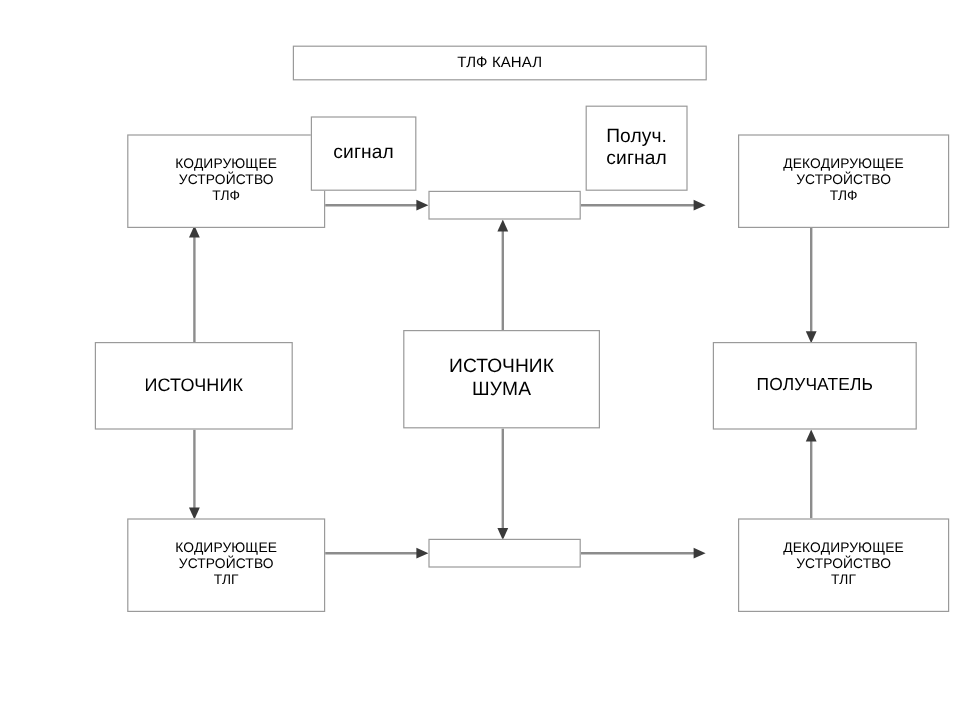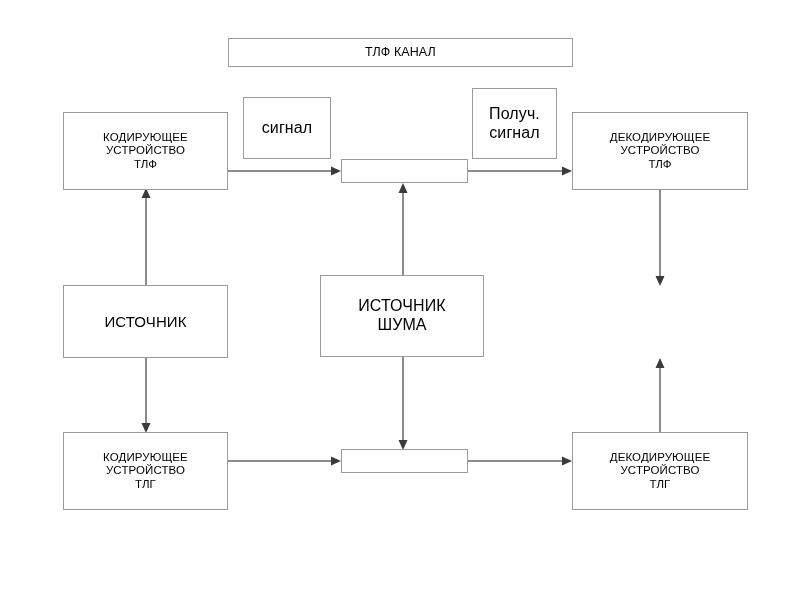--- a/index.html
+++ b/index.html
@@ -11,21 +11,21 @@
     width: 800px;
     height: 600px;
     position: relative;
     font-family: "Liberation Sans", sans-serif;
     color: #000000;
     overflow: hidden;
   }
 
   #diagram-canvas {
     position: absolute;
-    left: 0;
+    left: 16px;
     top: 0;
     width: 672px;
     height: 600px;
   }
 
   .node {
     position: absolute;
     box-sizing: border-box;
     border: 1px solid #9a9a9a;
     background: #ffffff;
@@ -46,20 +46,21 @@
   #node-tlf-channel {
     left: 228px; top: 38px; width: 345px; height: 29px;
   }
   #node-tlg-channel {
     left: 228px; top: 527px; width: 345px; height: 29px;
   }
 
   
   .device-box {
     font-size: 11.5px;
+    margin-left: 27px;
   }
   #node-coder-tlf {
     left: 63px; top: 112px; width: 165px; height: 78px;
   }
   #node-decoder-tlf {
     left: 572px; top: 112px; width: 176px; height: 78px;
   }
   #node-coder-tlg {
     left: 63px; top: 432px; width: 165px; height: 78px;
   }
@@ -202,20 +203,23 @@
 
   <div class="node" id="node-source">
     <span>ИСТОЧНИК</span>
   </div>
 
   <div class="node" id="node-noise-source">
     <span>ИСТОЧНИК
 ШУМА</span>
   </div>
 
+  <div class="node" id="node-receiver">
+    <span>ПОЛУЧАТЕЛЬ</span>
+  </div>
 
   <div class="node device-box" id="node-coder-tlg">
     <span>КОДИРУЮЩЕЕ
 УСТРОЙСТВО
 ТЛГ</span>
   </div>
 
   <div class="node medium-box" id="node-medium-tlg">
     <span></span>
   </div>

